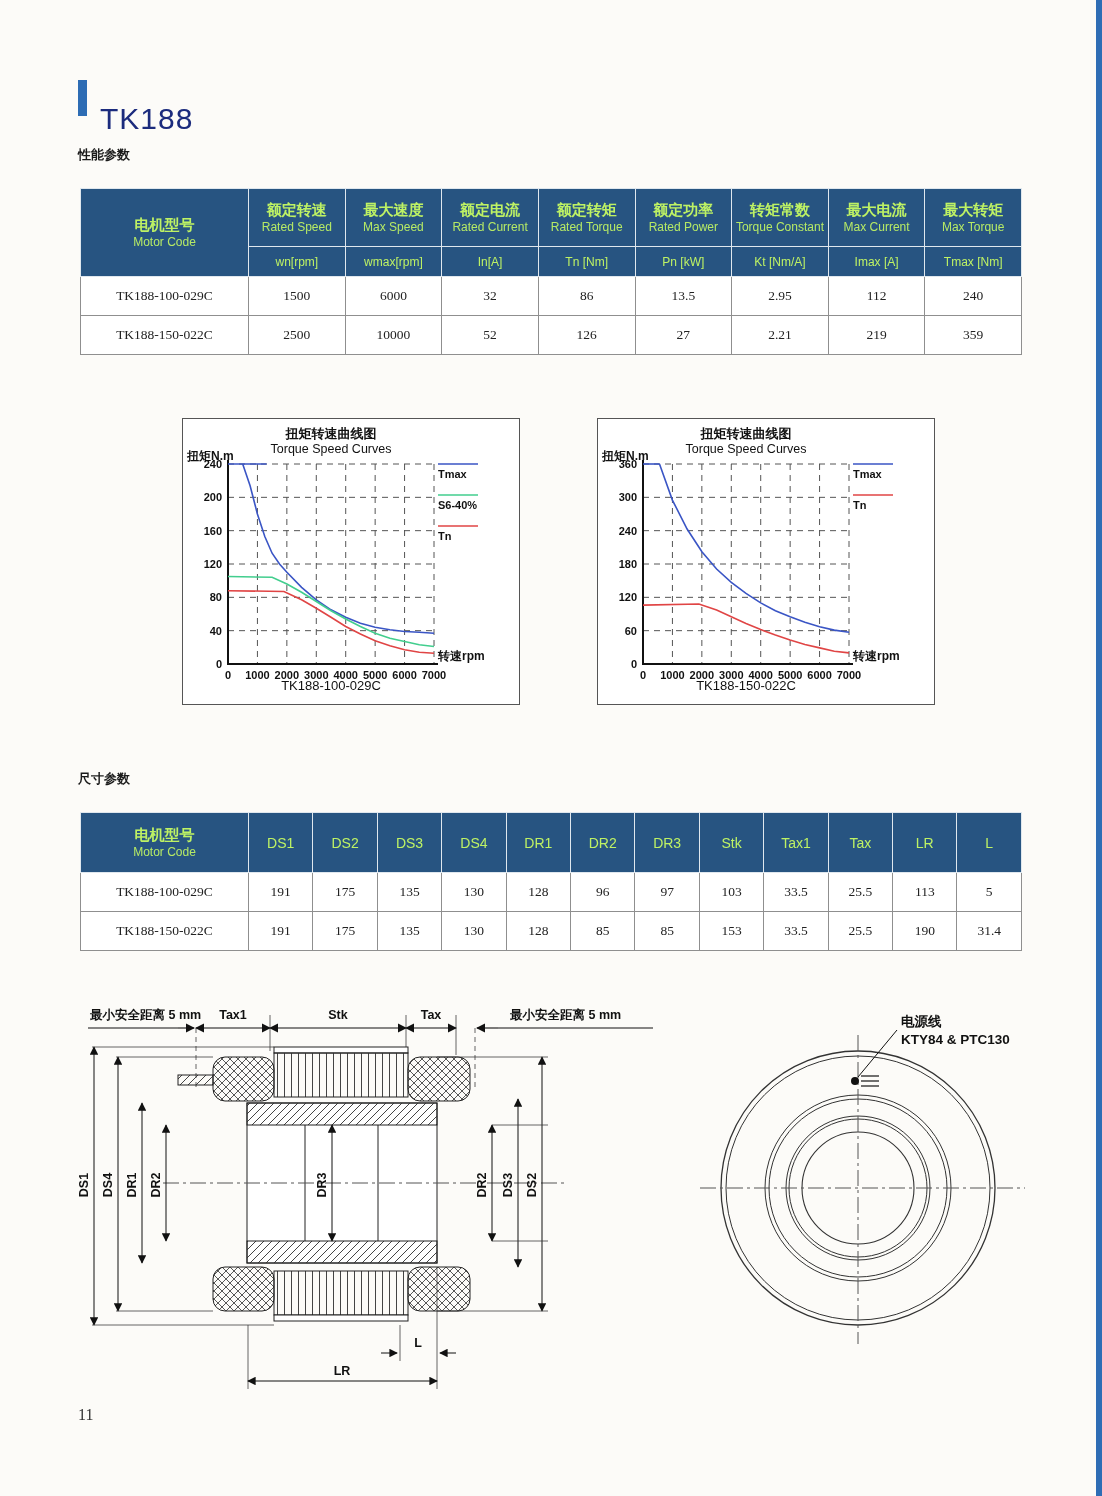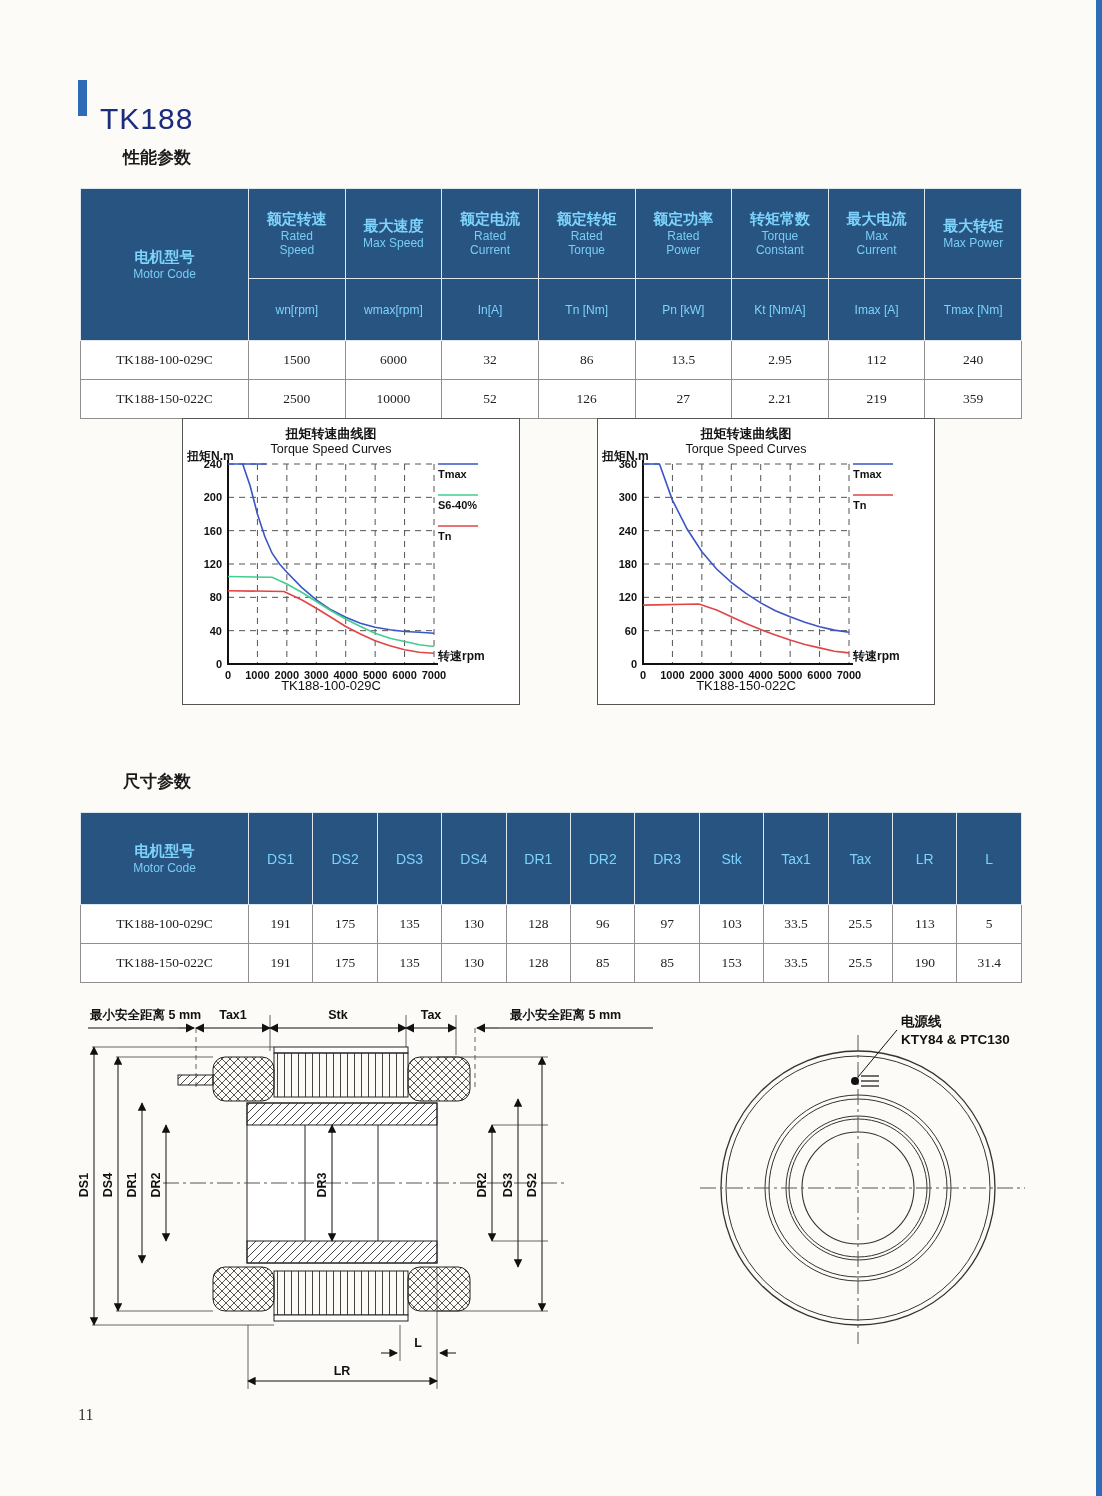--- a/index.html
+++ b/index.html
@@ -1,24 +1,24 @@
 <!DOCTYPE html>
 <html><head>
 <meta charset="utf-8">
 <style>
   html,body{margin:0;padding:0;}
   body{width:1102px;height:1496px;position:relative;background:#fcfbf8;font-family:"Liberation Sans",sans-serif;overflow:hidden;}
   .abs{position:absolute;}
   .accent-bar{left:78px;top:80px;width:9px;height:36px;background:#2D6CB4;}
   .page-title{left:100px;top:74px;font-size:30px;font-weight:normal;color:#1B2B7D;letter-spacing:1px;margin-top:28px;}
-  .section-title{font-size:17px;font-weight:bold;color:#1a1a1a;margin-left:45px;}
+  .section-title{font-size:13px;font-weight:bold;color:#1a1a1a;}
   .edge-bar{right:0;top:0;width:6px;height:1496px;background:#2E6DB5;}
   table{border-collapse:collapse;table-layout:fixed;}
   .data-table{position:absolute;left:80px;width:942px;}
-  .data-table thead th{background:#275481;color:#7dd3fc;border:1px solid #dfe7ee;font-weight:normal;padding:16px;}
+  .data-table thead th{background:#275481;color:#bef264;border:1px solid #dfe7ee;font-weight:normal;padding:0;}
   .data-table .cn{font-size:15px;font-weight:bold;line-height:1.25;}
   .data-table .en{font-size:12px;font-weight:normal;opacity:.95;}
   .hdr-main{height:57px;vertical-align:middle;}
   .hdr-unit{height:29px;font-size:12px;}
   .hdr-single{height:59px;vertical-align:middle;font-size:14px;}
   .data-table tbody td{background:#fff;border:1px solid #8f8f8f;height:36px;text-align:center;
      font-family:"Liberation Serif",serif;font-size:13.5px;color:#222;}
   .chart-box{width:338px;height:237px;}
   .page-num{left:78px;top:1406px;font-size:16px;color:#333;font-family:"Liberation Serif",serif;}
   svg text{font-family:"Liberation Sans",sans-serif;}
@@ -72,21 +72,21 @@
       <th class="hdr-main">
           <div class="cn">转矩常数</div>
           <div class="en">Torque Constant</div>
         </th>
       <th class="hdr-main">
           <div class="cn">最大电流</div>
           <div class="en">Max Current</div>
         </th>
       <th class="hdr-main">
           <div class="cn">最大转矩</div>
-          <div class="en">Max Power</div>
+          <div class="en">Max Torque</div>
         </th>
     </tr>
     <tr>
       <th class="hdr-unit">wn[rpm]</th>
       <th class="hdr-unit">wmax[rpm]</th>
       <th class="hdr-unit">In[A]</th>
       <th class="hdr-unit">Tn [Nm]</th>
       <th class="hdr-unit">Pn [kW]</th>
       <th class="hdr-unit">Kt [Nm/A]</th>
       <th class="hdr-unit">Imax [A]</th>

